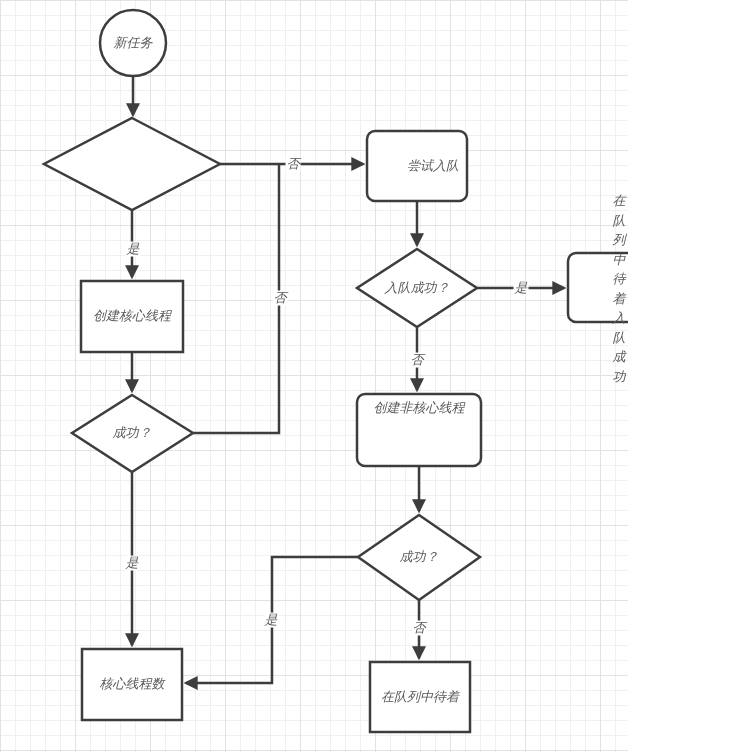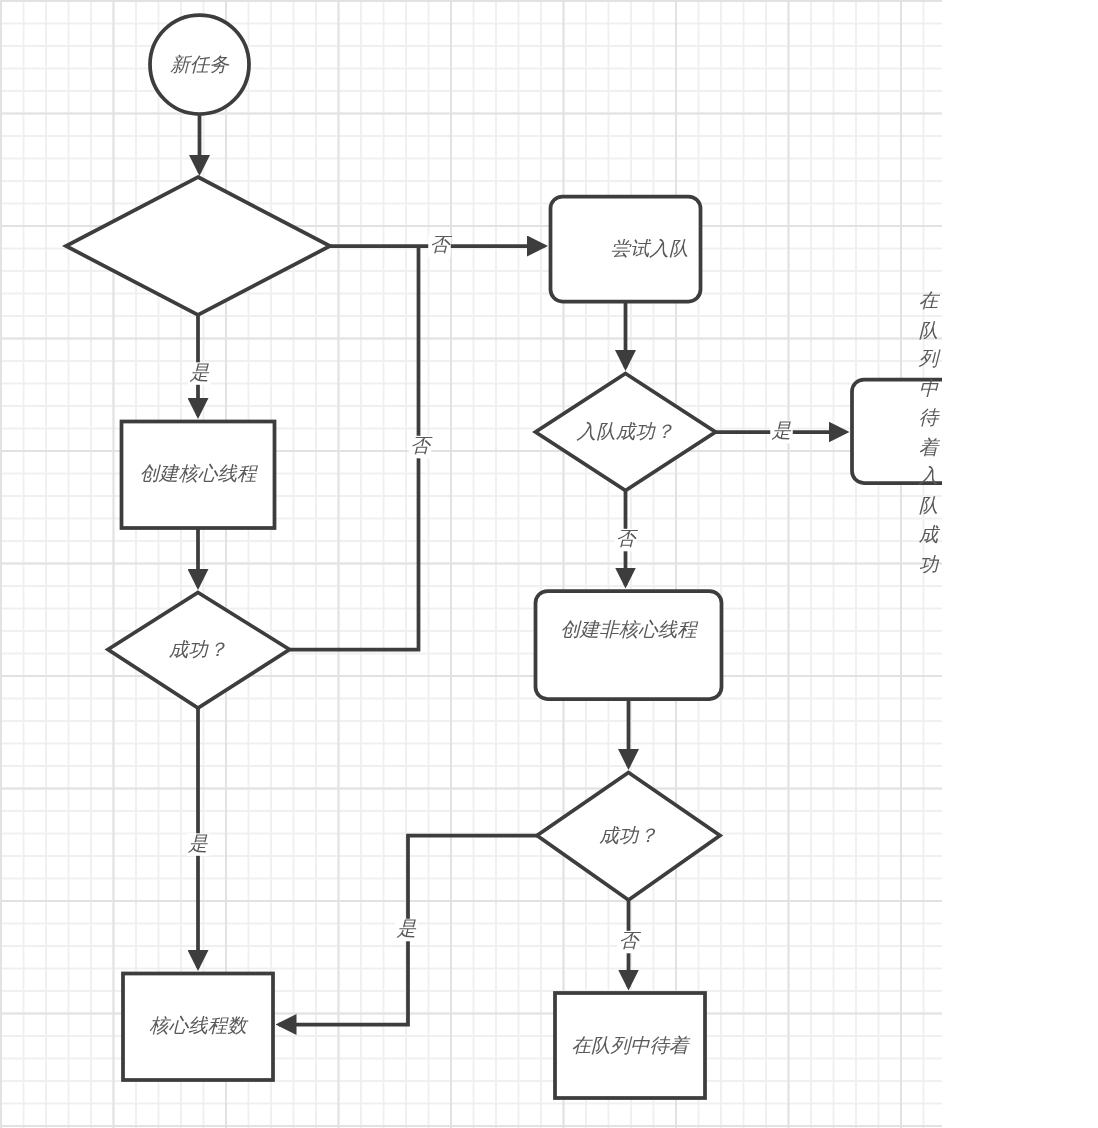--- a/index.html
+++ b/index.html
@@ -92,21 +92,21 @@
     <rect class="shape" x="370" y="662" width="100" height="70"></rect>
   </svg>
 
   <div class="nlabel" style="left:133px;top:43px;">新任务</div>
   <div class="nlabel" style="left:417px;top:166px;margin-left:16px;">尝试入队</div>
   <div class="nlabel" style="left:417px;top:288px;">入队成功？</div>
   <div class="nlabel" style="left:619px;top:288px;">在队列中待着
 入队成功</div>
   <div class="nlabel" style="left:132px;top:316px;text-align:center;">创建核心线程</div>
   <div class="nlabel" style="left:132px;top:433px;">成功？</div>
-  <div class="nlabel" style="left:419px;top:420px;">创建非核心线程</div>
+  <div class="nlabel" style="left:419px;top:408px;">创建非核心线程</div>
   <div class="nlabel" style="left:419px;top:557px;">成功？</div>
   <div class="nlabel" style="left:132px;top:684px;">核心线程数</div>
   <div class="nlabel" style="left:420px;top:697px;">在队列中待着</div>
 
   <div class="elabel" style="left:293px;top:164px;">否</div>
   <div class="elabel" style="left:280px;top:298px;">否</div>
   <div class="elabel" style="left:521px;top:288px;">是</div>
   <div class="elabel" style="left:417px;top:360px;">否</div>
   <div class="elabel" style="left:271px;top:620px;">是</div>
   <div class="elabel" style="left:419px;top:628px;">否</div>

